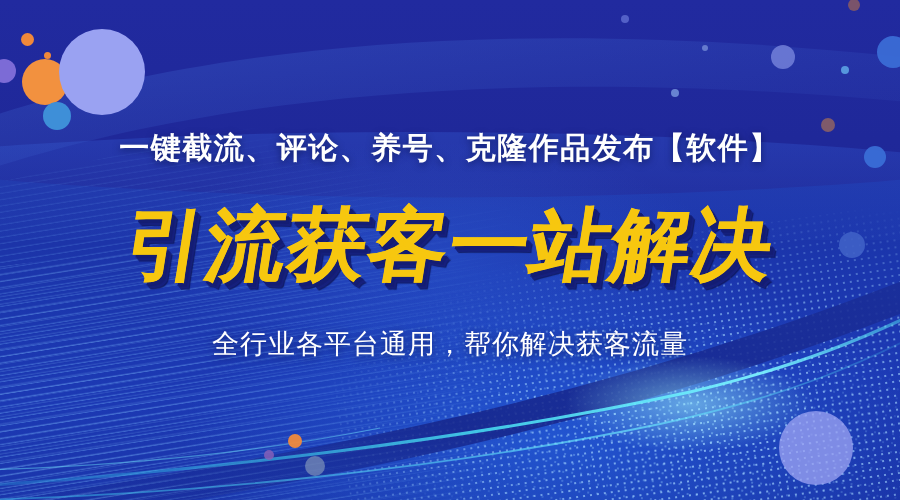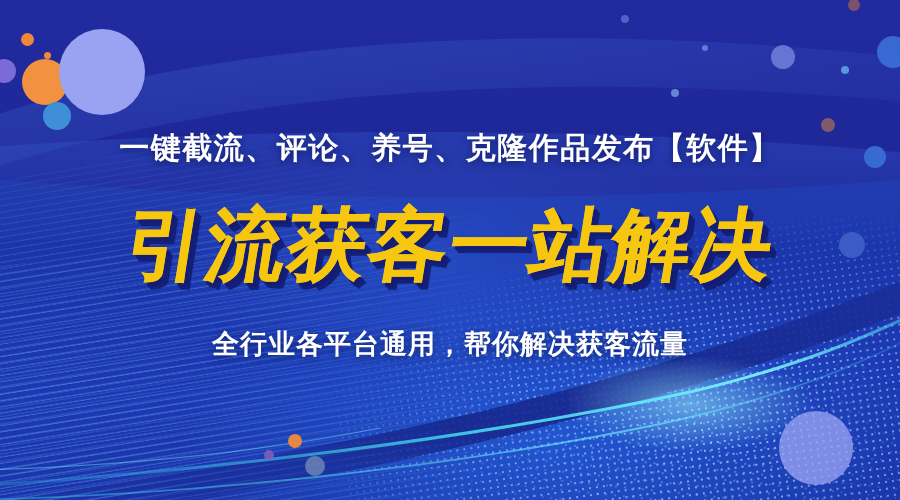--- a/index.html
+++ b/index.html
@@ -197,21 +197,21 @@
   }
 
   .subline {
     position: absolute;
     top: 326px;
     left: 0;
     right: 0;
     text-align: center;
     color: #ffffff;
     font-size: 27px;
-    font-weight: 700;
+    font-weight: 400;
     letter-spacing: 1px;
     white-space: nowrap;
     text-shadow: 0 2px 8px rgba(6,12,60,0.6);
   }
 </style>
 </head>
 <body>
 
 <div id="banner">
 

